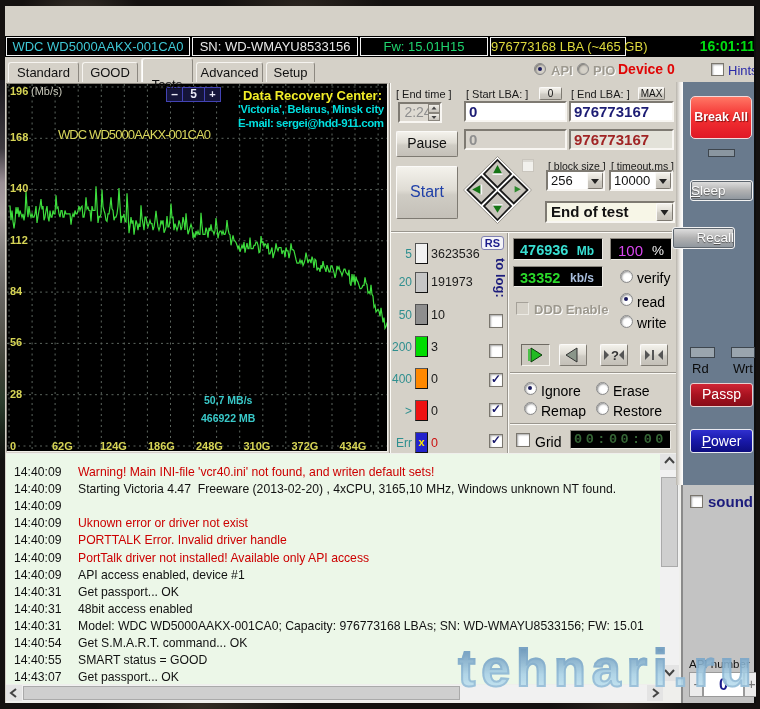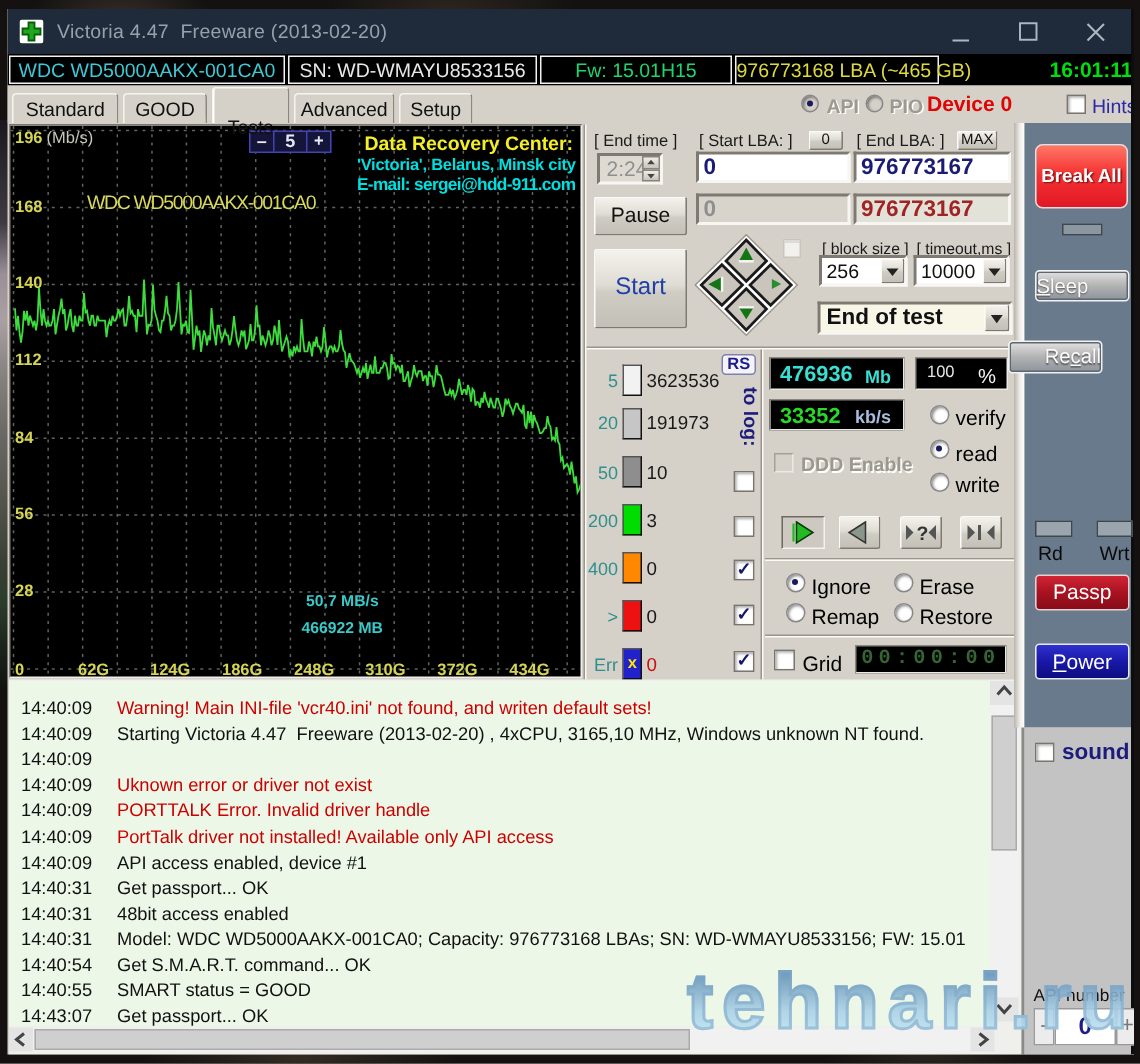--- a/index.html
+++ b/index.html
@@ -34,36 +34,20 @@
 .lbl{position:absolute;font-size:11px;color:#1a1a1a;white-space:nowrap}
 .btn{position:absolute;background:linear-gradient(180deg,#f4f2ec 0%,#dfdcd4 45%,#cfccc4 55%,#c4c0b8 100%);border:1px solid #7e7a72;border-top-color:#fbfaf8;border-left-color:#fbfaf8;border-radius:2px;text-align:center;color:#111;white-space:nowrap}
 .edit{position:absolute;background:#fff;border:2px solid;border-color:#7e7a72 #f8f6f2 #f8f6f2 #7e7a72;font-weight:bold;color:#1c1c74;white-space:nowrap}
 .groove{position:absolute;border-top:1px solid #9a968e;border-bottom:1px solid #fbfaf6}
 .vgroove{position:absolute;border-left:1px solid #9a968e;border-right:1px solid #fbfaf6}
 .lcd{position:absolute;background:#000;border:1px solid;border-color:#8a867e #eceae4 #eceae4 #8a867e}
 </style></head><body>
 <div id="desk"></div>
 <div id="lstrip"></div>
 <div id="win">
-<div id="tbar">
-<div id="tico"><svg width="16" height="16">
-          <rect x="0" y="0" width="16" height="16" rx="2" fill="#fff"></rect>
-          <path d="M6 2 L10 2 L10 6 L14 6 L14 10 L10 10 L10 14 L6 14 L6 10 L2 10 L2 6 L6 6 Z" fill="#1ea81e" stroke="#0a5c0a" stroke-width="1.2"></path>
-        </svg></div>
-<div id="ttext">Victoria 4.47&nbsp; Freeware (2013-02-20)</div>
-<div class="wbtn" style="left:620px;width:30px"><svg width="30" height="30">
-          <line x1="10" y1="21" x2="21" y2="21" stroke="#aeb7c1" stroke-width="1.4"></line>
-        </svg></div>
-<div class="wbtn" style="left:665px;width:30px"><svg width="30" height="30">
-          <rect x="10" y="9.5" width="11" height="11" fill="none" stroke="#aeb7c1" stroke-width="1.3"></rect>
-        </svg></div>
-<div class="wbtn" style="left:710px;width:30px"><svg width="30" height="30">
-          <path d="M10 10 L21 21 M21 10 L10 21" stroke="#aeb7c1" stroke-width="1.4"></path>
-        </svg></div>
-</div>
 <div id="srow">
 <div class="sbox" style="left:1px;width:184px;color:#3fc8d5">WDC WD5000AAKX-001CA0</div>
 <div class="sbox" style="left:187px;width:166px;color:#e8e8e8">SN: WD-WMAYU8533156</div>
 <div class="sbox" style="left:355px;width:128px;color:#1fd46e">Fw: 15.01H15</div>
 <div class="sbox" style="left:485px;width:136px;color:#ddda3d">976773168 LBA (~465 GB)</div>
 <div class="abs" style="left:620px;top:0;width:130px;height:21px;text-align:right;font-size:14px;font-weight:bold;color:#00dd11;line-height:20px">16:01:11</div>
 </div>
 <div id="trow">
 <div class="tab" style="left:3px;width:71px">Standard</div>
 <div class="tab" style="left:77px;width:56px">GOOD</div>
@@ -224,21 +208,21 @@
 <div class="cbx" style="left:484px;top:337.5px;width:14px;height:14px"></div>
 <div class="cbx chk" style="left:484px;top:367.3px;width:14px;height:14px"></div>
 <div class="cbx chk" style="left:484px;top:397.2px;width:14px;height:14px"></div>
 <div class="cbx chk" style="left:484px;top:427.5px;width:14px;height:14px"></div>
 <div class="vgroove" style="left:502px;top:227px;height:220px"></div>
 <div class="lcd" style="left:508px;top:232px;width:90px;height:22px">
  <div class="abs" style="left:6px;top:3px;font-size:14.5px;font-weight:bold;color:#39dfd3">476936</div>
  <div class="abs" style="right:8px;top:4.5px;font-size:12px;font-weight:bold;color:#39dfd3">Mb</div>
 </div>
 <div class="lcd" style="left:605px;top:232px;width:62px;height:22px">
- <div class="abs" style="left:7px;top:3px;font-size:11px;color:#e5e5e5">100</div>
+ <div class="abs" style="left:7px;top:3px;font-size:15px;color:#d946ef">100</div>
  <div class="abs" style="right:7px;top:4px;font-size:13.5px;color:#f4f4f4">%</div>
 </div>
 <div class="lcd" style="left:508px;top:259.5px;width:90px;height:21px">
  <div class="abs" style="left:6px;top:3px;font-size:14.5px;font-weight:bold;color:#2ad82a">33352</div>
  <div class="abs" style="right:8px;top:4px;font-size:12px;font-weight:bold;color:#a9bedd">kb/s</div>
 </div>
 <div class="abs" style="left:511px;top:296px;width:13px;height:13px;background:#d5d1c8;border:1px solid;border-color:#a5a199 #eceae4 #eceae4 #a5a199"></div>
 <div class="abs" style="left:529px;top:296px;font-size:13px;font-weight:bold;color:#9c988e;text-shadow:1px 1px 0 #fff">DDD Enable</div>
 <div class="radio" style="left:615px;top:264px;width:13px;height:13px"></div>
 <div class="abs" style="left:632px;top:264px;font-size:14px">verify</div>

